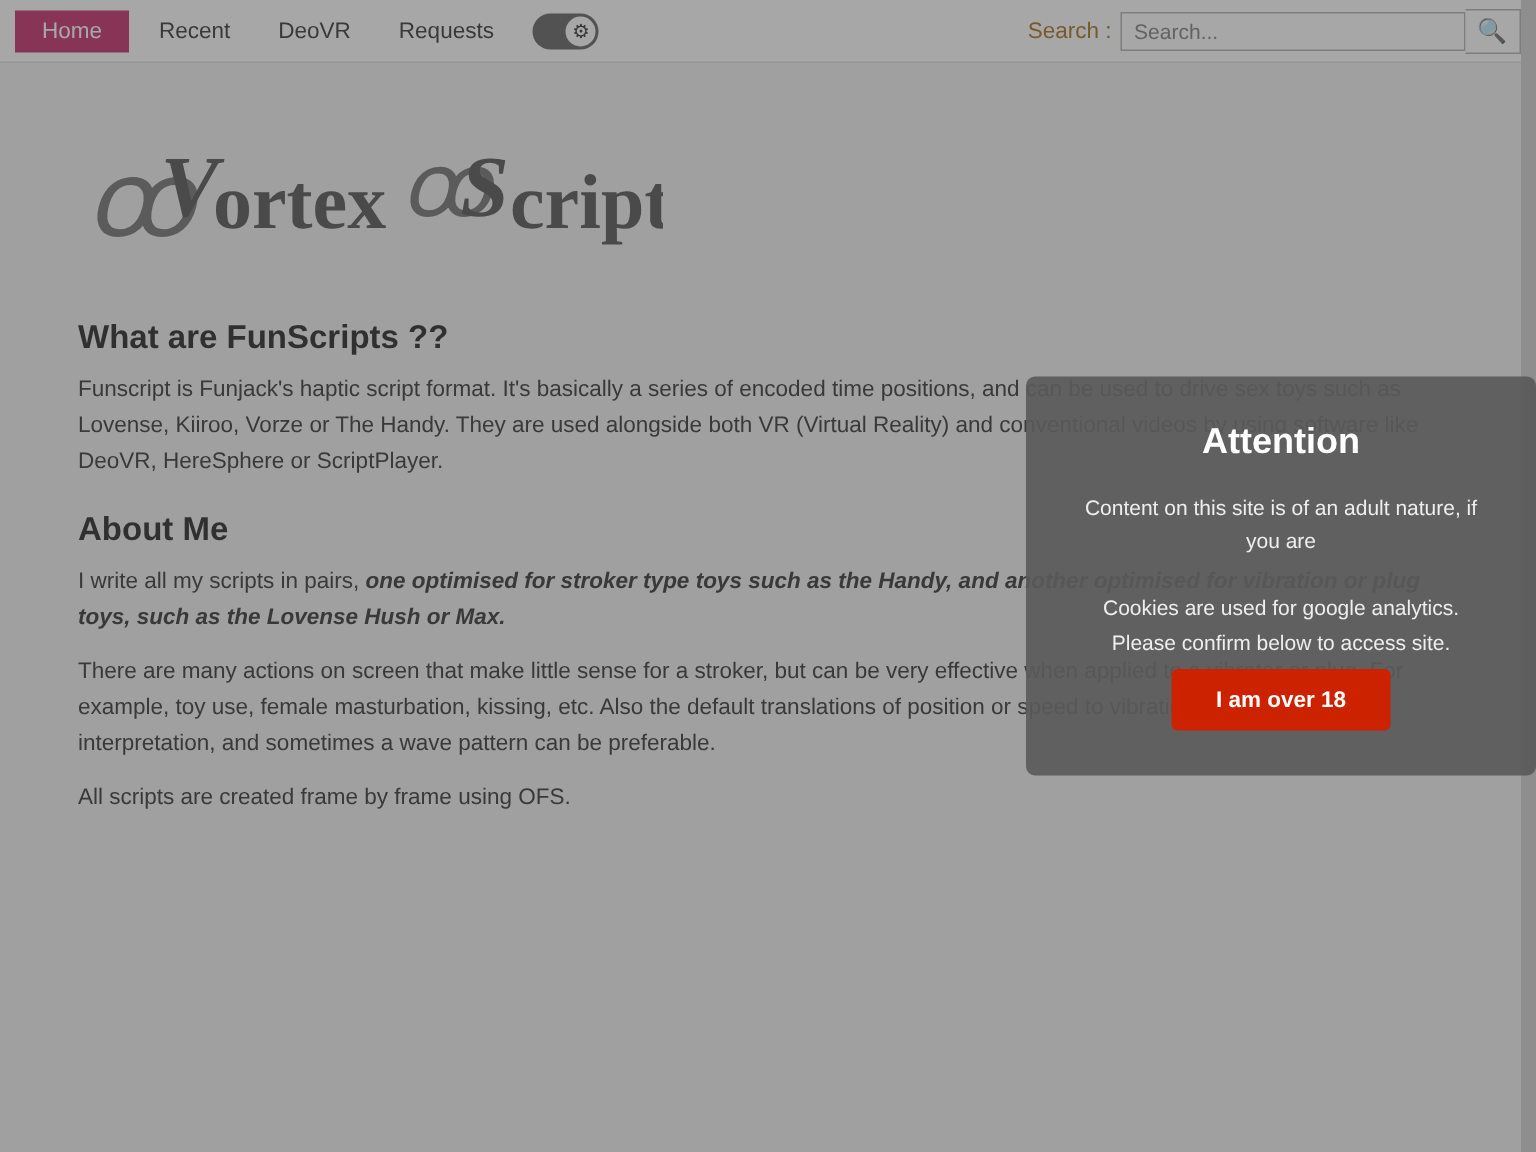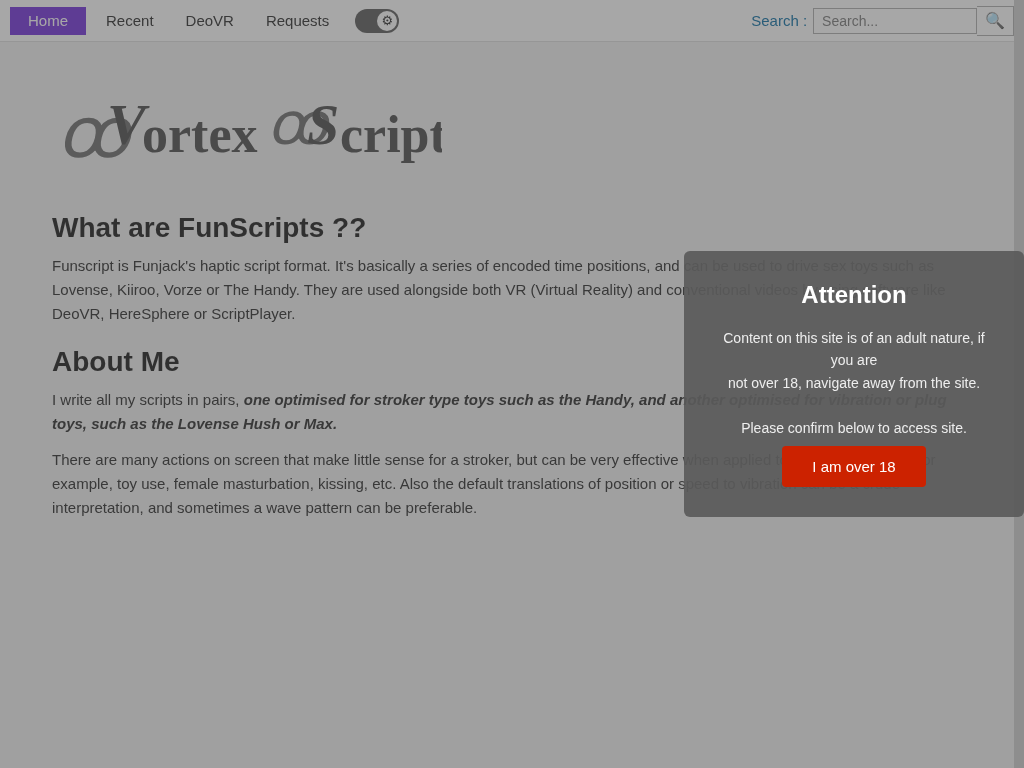--- a/index.html
+++ b/index.html
@@ -14,21 +14,21 @@
     nav {
       display: flex;
       align-items: center;
       background: #fff;
       border-bottom: 1px solid #ddd;
       padding: 0 10px;
       height: 42px;
       position: relative;
     }
     .nav-home {
-      background: #6d28d9;
+      background: #be185d;
       color: #fff;
       padding: 10px 18px;
       font-size: 15px;
       cursor: pointer;
       height: 28px;
       display: flex;
       align-items: center;
       margin-right: 4px;
     }
     .nav-link {
@@ -70,27 +70,27 @@
     }
 
     .search-area {
       display: flex;
       align-items: center;
       margin-left: auto;
     }
     .search-label {
       font-size: 15px;
       margin-right: 6px;
-      color: #0369a1;
+      color: #a16207;
     }
     .search-input {
       border: 1px solid #aaa;
       padding: 4px 8px;
       font-size: 14px;
-      width: 164px;
+      width: 230px;
       outline: none;
       background: #fff;
       color: #888;
     }
     .search-btn {
       background: #fff;
       border: 1px solid #aaa;
       border-left: none;
       padding: 4px 8px;
       cursor: pointer;
@@ -111,21 +111,21 @@
     }
 
     
     .main {
       max-width: 960px;
       margin: 0 auto;
       padding: 20px 20px 40px 20px;
     }
 
     h2 {
-      font-size: 28px;
+      font-size: 22px;
       font-weight: bold;
       margin: 20px 0 10px 0;
       color: #111;
     }
     p {
       margin-bottom: 12px;
       line-height: 1.6;
       color: #222;
     }
     .bold-italic { font-weight: bold; font-style: italic; }
@@ -161,21 +161,21 @@
       color: #eee;
     }
     .modal-btn {
       background: #cc2200;
       color: #fff;
       border: none;
       border-radius: 4px;
       padding: 12px 30px;
       font-size: 15px;
       cursor: pointer;
-      font-weight: normal;
+      font-weight: bold;
     }
 
     
     .logo-container {
       padding: 10px 0 10px 0;
       display: flex;
       align-items: center;
     }
   </style>
 </head>
@@ -222,28 +222,29 @@
   </div>
 
   <h2>What are FunScripts ??</h2>
   <p>Funscript is Funjack's haptic script format. It's basically a series of encoded time positions, and can be used to drive sex toys such as Lovense, Kiiroo, Vorze or The Handy. They are used alongside both VR (Virtual Reality) and conventional videos by using software like DeoVR, HereSphere or ScriptPlayer.</p>
 
   <h2>About Me</h2>
   <p>
     <span>I write all my scripts in pairs,</span><span class="bold-italic"> one optimised for stroker type toys such as the Handy, and another optimised for vibration or plug toys, such as the Lovense Hush or Max.</span>
   </p>
   <p>There are many actions on screen that make little sense for a stroker, but can be very effective when applied to a vibrator or plug. For example, toy use, female masturbation, kissing, etc. Also the default translations of position or speed to vibration can be a crude interpretation, and sometimes a wave pattern can be preferable.</p>
+  <p>All scripts are created frame by frame using OFS.</p>
 
 
 </div>
 
 <div class="modal-overlay">
   <div class="modal">
     <div class="modal-title">Attention</div>
     <div class="modal-body">
       <span>Content on this site is of an adult nature, if you are</span><br>
-      <span>not over 18, navigate away from the site.</span><br>
       <br>
+      <span>Cookies are used for google analytics.</span><br>
       <span>Please confirm below to access site.</span>
     </div>
     <button class="modal-btn">I am over 18</button>
   </div>
 </div>
 
 </body></html>

